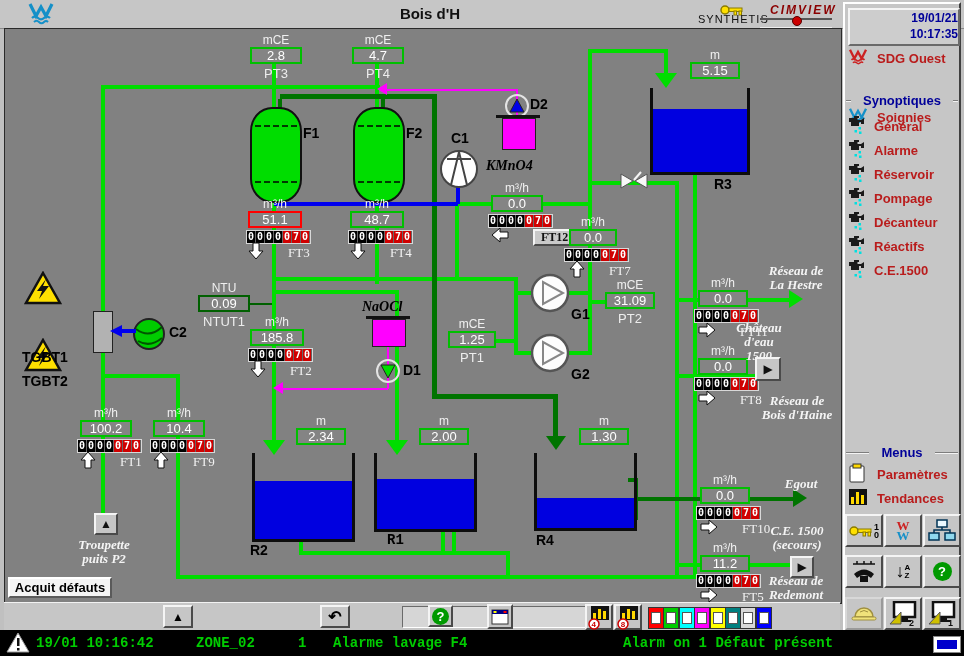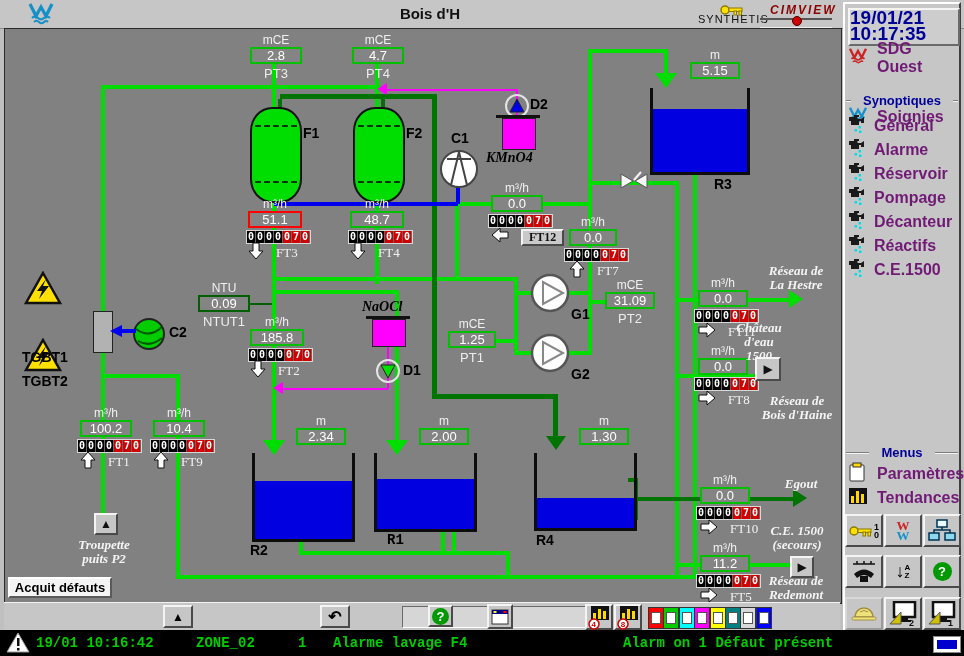--- a/index.html
+++ b/index.html
@@ -15,38 +15,38 @@
   #slider .dot{position:absolute;left:32px;top:-4px;width:8px;height:8px;border-radius:50%;background:#cc0000;border:1px solid #550000;}
   
   #main{left:4px;top:28px;width:836px;height:574px;background:#818181;border:1px solid #2a2a2a;}
   #toolbar{left:4px;top:602px;width:836px;height:28px;background:#c6c6c6;border-top:1px solid #f2f2f2;}
   #statusbar{left:0;top:630px;width:964px;height:26px;background:#000;}
   .st-text{position:absolute;top:5px;font-family:"Liberation Mono",monospace;font-weight:bold;font-size:14px;color:#00cc00;white-space:pre;}
   
   #sidebar{left:843px;top:2px;width:118px;height:630px;background:#c6c6c6;
            border:2px solid;border-color:#ffffff #3f3f3f #3f3f3f #ffffff;box-sizing:border-box;}
   #datebox{left:848px;top:8px;width:108px;height:34px;border:2px solid;border-color:#f4f4f4 #6a6a6a #6a6a6a #f4f4f4;
-           text-align:left;font-weight:bold;font-size:19px;color:#000099;line-height:16px;background:#cdcdcd;}
+           text-align:right;font-weight:bold;font-size:12px;color:#000099;line-height:16px;background:#cdcdcd;}
   .side-item{position:absolute;left:848px;width:112px;height:22px;display:flex;align-items:center;gap:9px;cursor:pointer;}
-  .side-item span{font-weight:bold;font-size:16px;color:#701a75;}
+  .side-item span{font-weight:bold;font-size:13px;color:#b91c1c;}
   .side-head{position:absolute;left:846px;width:112px;display:flex;align-items:center;gap:12px;}
   .side-head b{font-size:13px;color:#000099;}
   .groove{flex:1;height:0;border-top:1px solid #7d7d7d;border-bottom:1px solid #f4f4f4;}
   .btn3d{position:absolute;background:#c6c6c6;border:2px solid;border-color:#f4f4f4 #4a4a4a #4a4a4a #f4f4f4;
          display:flex;align-items:center;justify-content:center;cursor:pointer;box-sizing:border-box;}
   
   .meter{position:absolute;}
   .m-unit{position:absolute;left:0;top:0;width:100%;text-align:center;font-size:12px;color:#f0f0f0;}
   .m-box{position:absolute;left:0;top:14px;width:100%;height:17px;border:2px solid #00c000;box-sizing:border-box;
          background:#848484;color:#fff;font-size:13px;text-align:center;line-height:14px;}
   .m-counter{position:absolute;top:33px;display:flex;border:1px solid #d8d8d8;}
   .cd{display:block;width:8px;height:12px;background:#000;color:#fff;font-family:"DejaVu Sans Mono",monospace;
       font-size:10px;font-weight:bold;text-align:center;line-height:12px;border-right:1px solid #666;}
   .cd.cr{background:#d00000;}
-  .m-bot{position:absolute;left:0;top:47px;width:140%;height:18px;display:flex;align-items:center;gap:12px;}
+  .m-bot{position:absolute;left:0;top:47px;width:140%;height:18px;display:flex;align-items:center;gap:24px;}
   .m-tag{font-family:"Liberation Serif",serif;font-size:13px;color:#f2f2f2;}
   .m-tag2{position:absolute;left:0;top:33px;width:100%;text-align:center;font-size:13px;color:#ededed;}
   .ft12-btn{display:inline-block;background:#c9c9c9;border:2px solid;border-color:#f4f4f4 #4a4a4a #4a4a4a #f4f4f4;
             font-family:"Liberation Serif",serif;font-size:12px;font-weight:bold;color:#111;padding:0 6px;line-height:13px;cursor:pointer;}
   .note{position:absolute;font-family:"Liberation Serif",serif;font-style:italic;font-weight:bold;
         font-size:13px;line-height:14px;color:#f4f4f4;text-align:center;white-space:pre-line;}
   .eq{position:absolute;font-weight:bold;font-size:14px;color:#000;}
   .eq.serif{font-family:"Liberation Serif",serif;font-style:italic;}
   .tank{position:absolute;border:3px solid #0d0d0d;border-top:none;}
   .water{position:absolute;left:0;right:0;bottom:0;background:#0000e0;}
@@ -475,21 +475,21 @@
 <div class="eq" style="position: absolute; left: 22px; top: 306px; width: 44px; text-align: center; margin-top: 43px;">TGBT1</div>
 <div class="eq" style="position: absolute; left: 22px; top: 373px; width: 44px; text-align: center;">TGBT2</div>
 <div class="eq" style="position: absolute; left: 303px; top: 125px;">F1</div>
 <div class="eq" style="position: absolute; left: 406px; top: 125px;">F2</div>
 <div class="eq" style="position: absolute; left: 451px; top: 130px;">C1</div>
 <div class="eq" style="position: absolute; left: 169px; top: 324px;">C2</div>
 <div class="eq" style="position: absolute; left: 403px; top: 362px;">D1</div>
 <div class="eq" style="position: absolute; left: 530px; top: 96px;">D2</div>
 <div class="eq" style="position: absolute; left: 571px; top: 306px;">G1</div>
 <div class="eq" style="position: absolute; left: 571px; top: 366px;">G2</div>
-<div class="eq serif" style="position: absolute; left: 486px; top: 150px; text-align: right;">KMnO4</div>
+<div class="eq serif" style="position: absolute; left: 486px; top: 158px; text-align: right;">KMnO4</div>
 <div class="eq serif" style="position: absolute; left: 362px; top: 299px;">NaOCl</div>
 <div class="note" style="position: absolute; left: 754px; top: 264px; width: 84px;">Réseau de<br>La Hestre</div>
 <div class="note" style="position: absolute; left: 732px; top: 321px; width: 54px;">Château<br>d'eau<br>1500</div>
 <div class="note" style="position: absolute; left: 754px; top: 394px; width: 86px;">Réseau de<br>Bois d'Haine</div>
 <div class="note" style="position: absolute; left: 773px; top: 477px; width: 56px;">Egout</div>
 <div class="note" style="position: absolute; left: 762px; top: 524px; width: 70px;">C.E. 1500<br>(secours)</div>
 <div class="note" style="position: absolute; left: 760px; top: 574px; width: 72px;">Réseau de<br>Redemont</div>
 <div class="note" style="position: absolute; left: 66px; top: 538px; width: 76px;">Troupette<br>puits P2</div>
 <div class="btn3d" style="position: absolute; left: 94px; top: 513px; width: 24px; height: 22px; font-size: 12px; color: rgb(17, 17, 17);">▲</div>
 <div class="btn3d" style="position: absolute; left: 755px; top: 357px; width: 26px; height: 24px; font-size: 12px; color: rgb(17, 17, 17);">▶</div>

